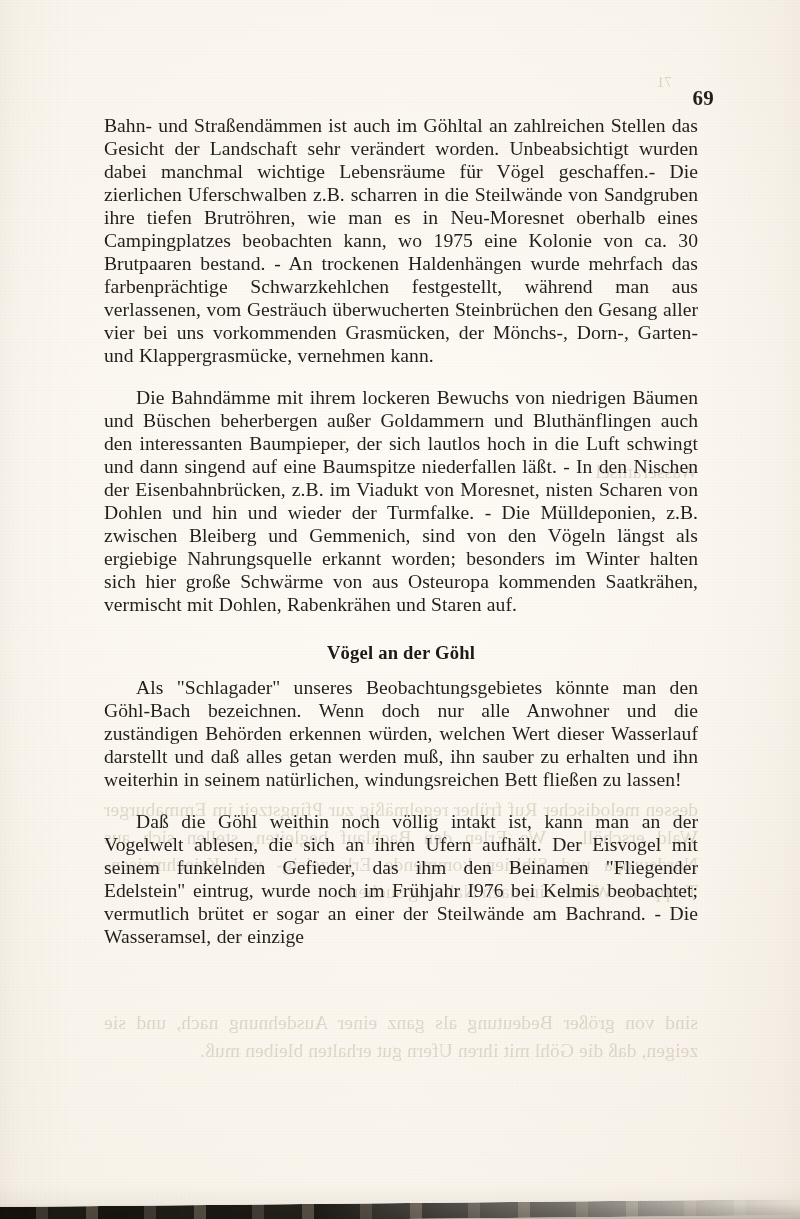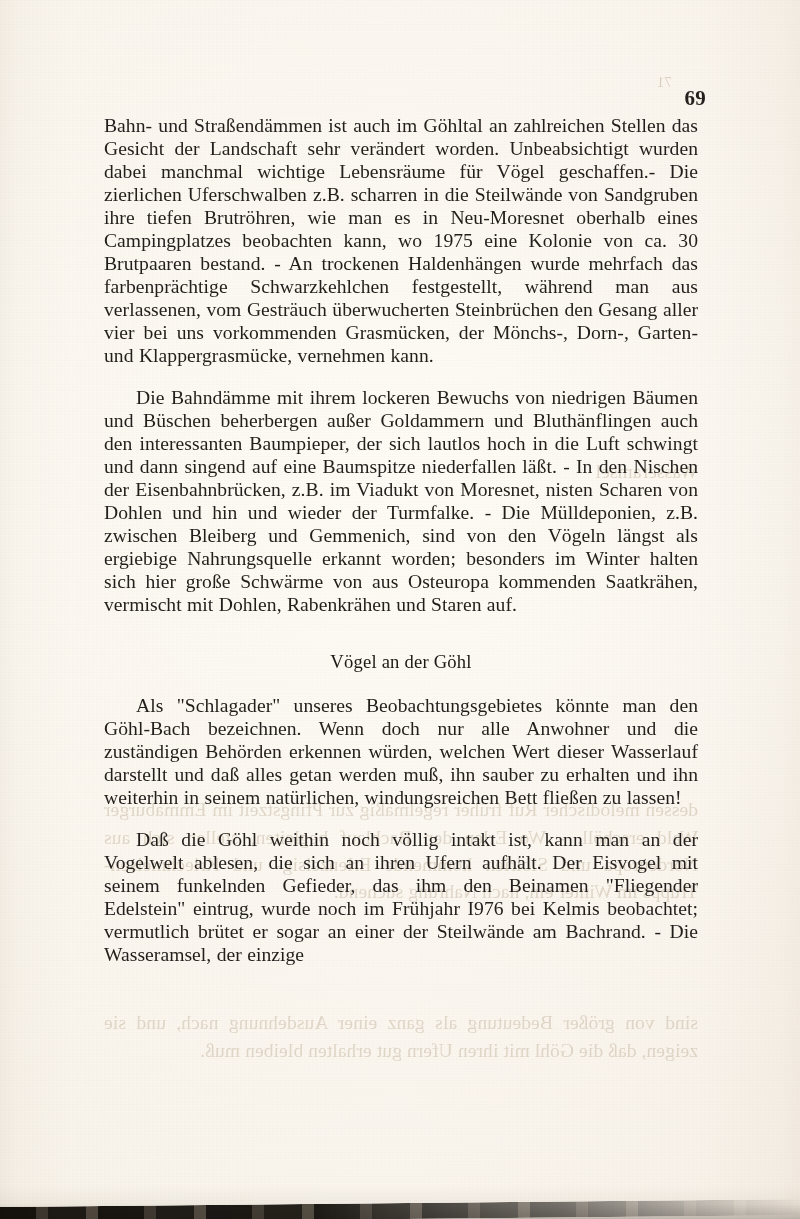--- a/index.html
+++ b/index.html
@@ -125,21 +125,21 @@
     position: absolute;
     z-index: 5;
     left: 104px;
     top: 0;
     width: 594px;
   }
 
   .folio {
     position: absolute;
     z-index: 5;
-    right: 94px;
+    right: 86px;
     top: 86px;
     font-size: 21px;
     font-weight: bold;
     color: #231f1c;
     letter-spacing: 0.3px;
   }
 
   .ghost-folio {
     position: absolute;
     z-index: 3;
@@ -162,24 +162,24 @@
     text-indent: 32px;
     letter-spacing: 0.05px;
     word-spacing: 0.4px;
     -webkit-font-smoothing: none;
   }
   p.body-par.no-indent { text-indent: 0; }
 
   .par-gap { height: 19px; }
 
   h2.section-heading {
-    margin: 13px;
+    margin: 4px;
     font-size: 18.6px;
     line-height: 26px;
-    font-weight: normal;
+    font-weight: bold;
     color: #1d1a17;
     text-align: center;
     letter-spacing: 0.2px;
   }
 
   .heading-gap-before { height: 20px; }
   .heading-gap-after  { height: 6px; }
 
   
   .ink-texture {

